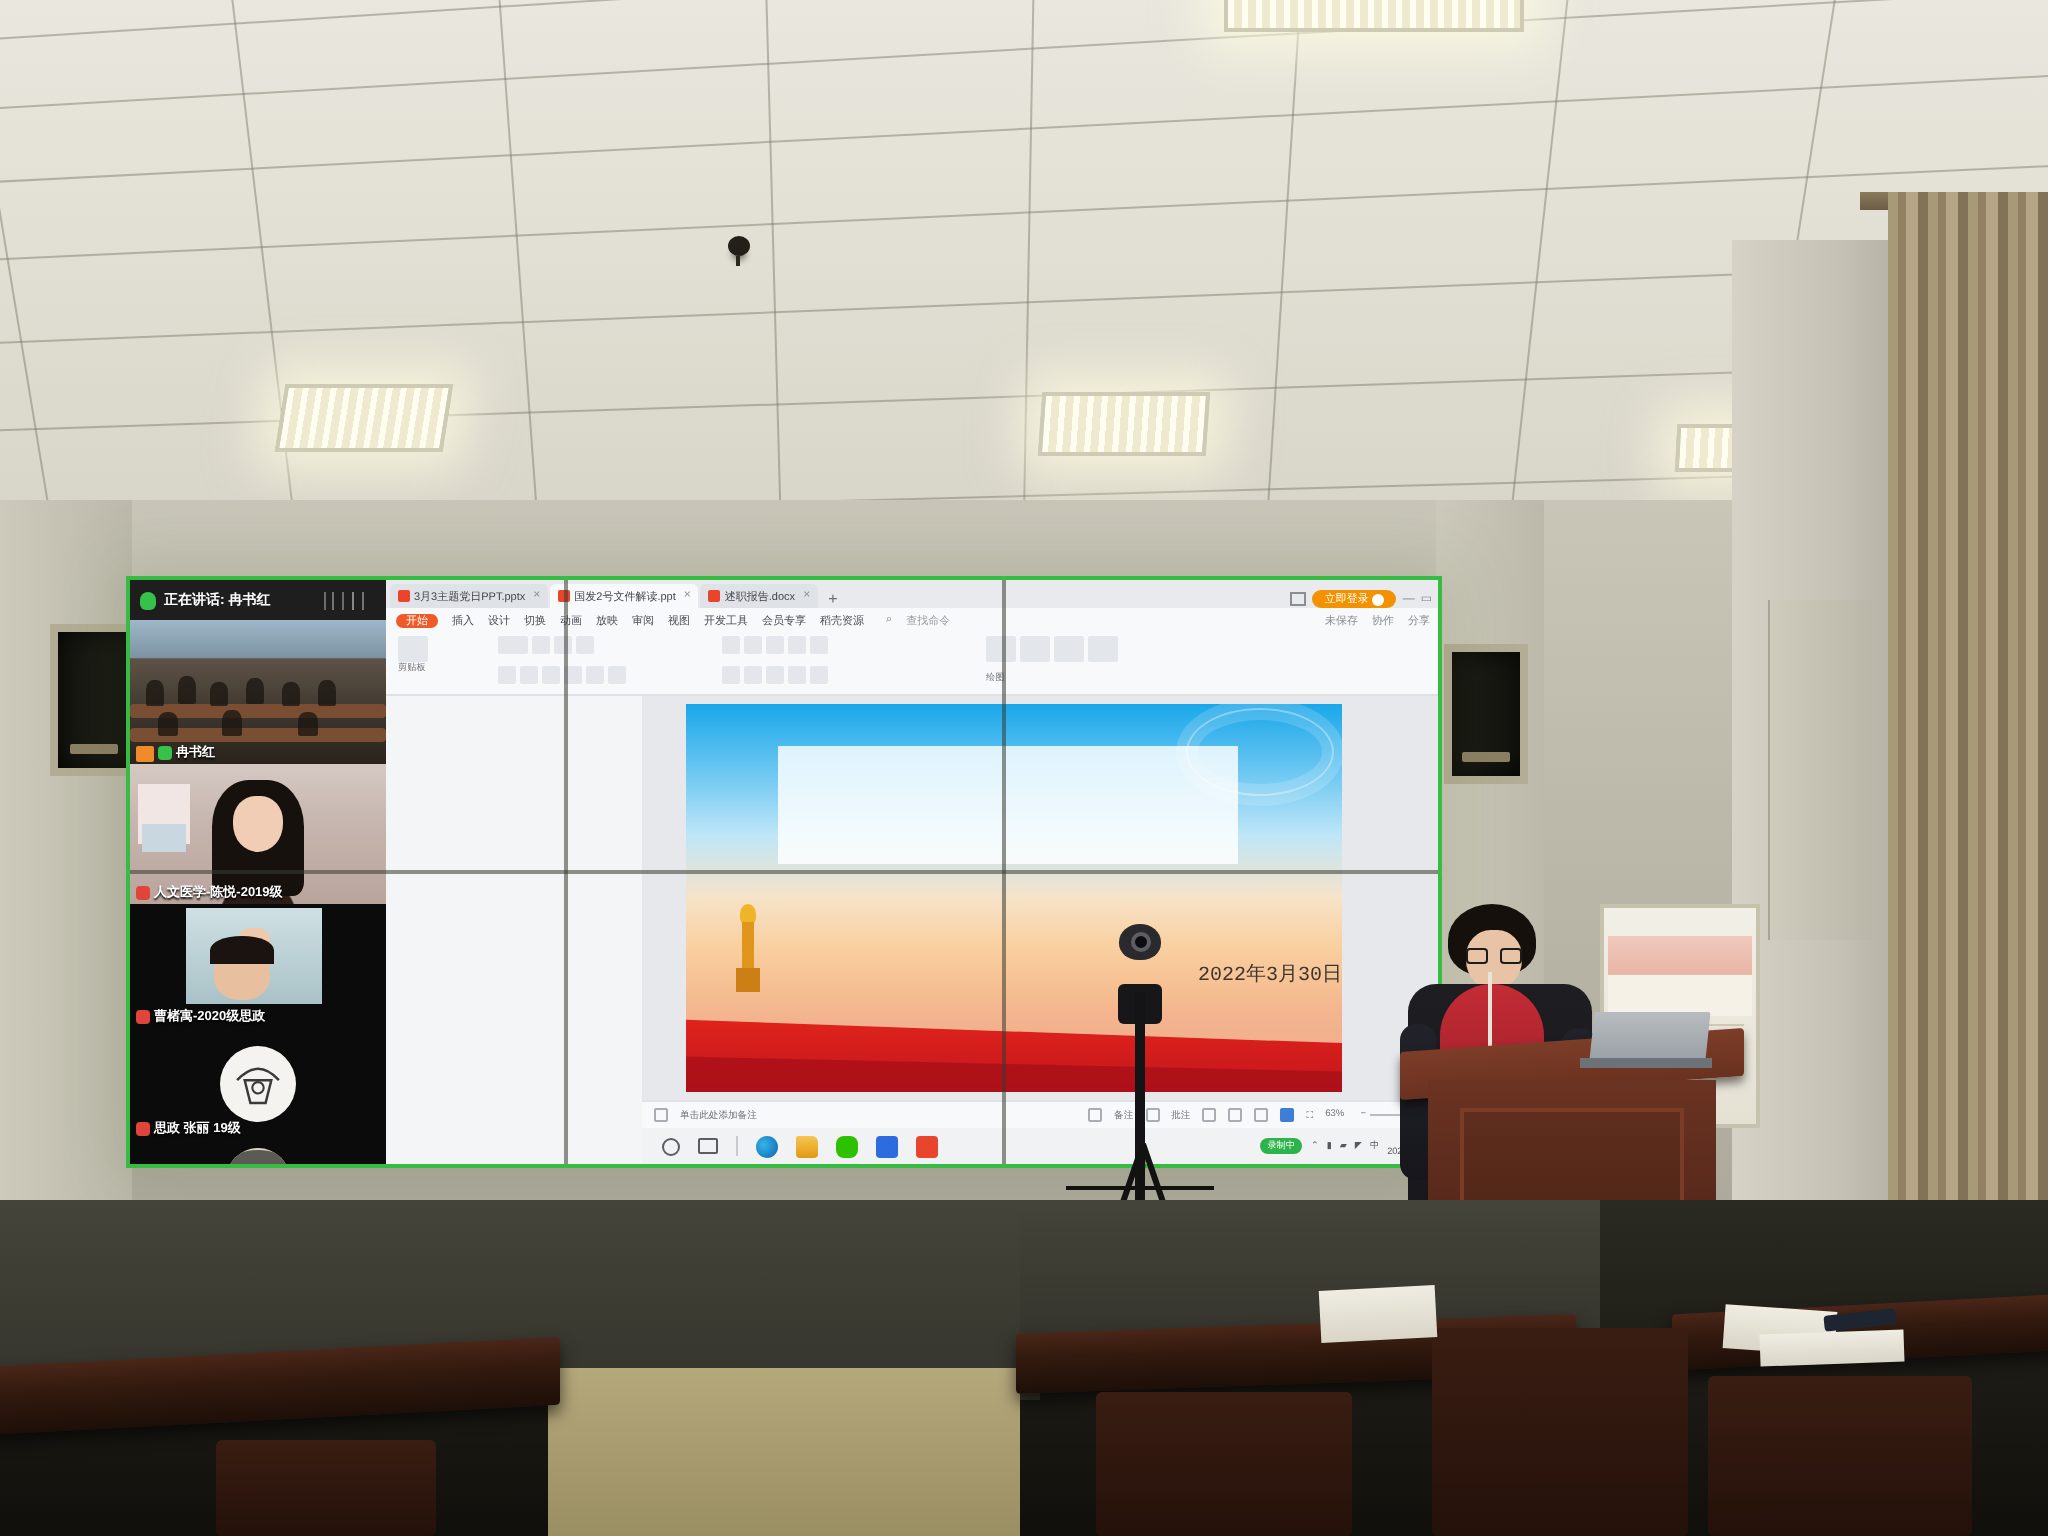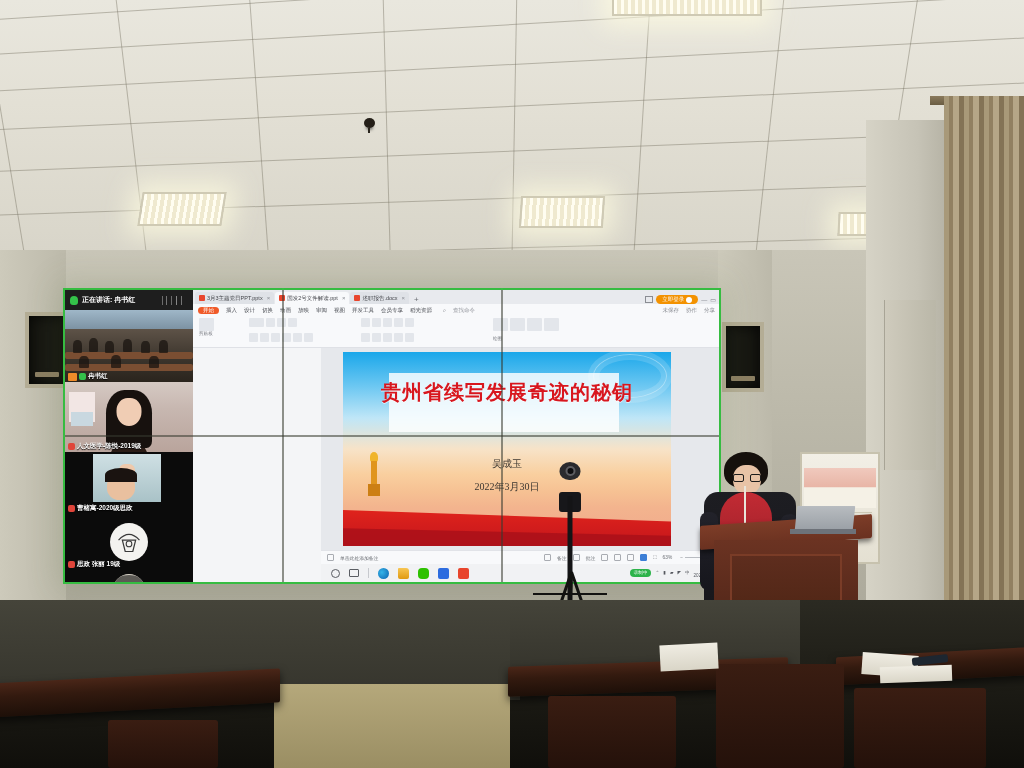--- a/index.html
+++ b/index.html
@@ -123,22 +123,22 @@
   .slide-white { position:absolute; left:14%; top:11%; width:70%; height:30%;
     background:rgba(255,255,255,.82); }
   .sld-title { position:absolute; left:0; right:0; top:14%; text-align:center;
     font-size:20px; font-weight:bold; color:#d8161e;
     font-family:"DejaVu Sans",sans-serif; letter-spacing:1px;
     text-shadow:0 1px 0 rgba(255,255,255,.6); }
   .sld-sub { position:absolute; left:0; right:0; top:30%; text-align:center;
     font-size:12.5px; font-weight:bold; color:#d8161e; font-family:"DejaVu Sans",sans-serif;}
   .sld-author { position:absolute; left:0; right:0; top:54%; text-align:center;
     font-size:10px; color:#3b3630; font-family:"DejaVu Serif",serif;}
-  .sld-date { position:absolute; left:0; right:0; top:66%; text-align:center;
-    font-size:10px; color:#3b3630; font-family:Liberation Serif, serif;}
+  .sld-date { position:absolute; left:0; right:0; top:66%; text-align:right;
+    font-size:10px; color:#3b3630; font-family:Liberation Mono, monospace;}
   .ribbon-red { position:absolute; left:0; right:0; bottom:0; height:30%;
     background:linear-gradient(180deg,transparent 0 18%,#e8271c 18%,#c4161c 100%);
     clip-path:polygon(0 38%,100% 58%,100% 100%,0 100%); }
   .ribbon-red2 { position:absolute; left:0; right:0; bottom:0; height:24%;
     background:#a50f18; clip-path:polygon(0 62%,100% 78%,100% 100%,0 100%); opacity:.75;}
   .torch { position:absolute; left:7%; bottom:26%; width:16px; height:44px; }
   .torch i { position:absolute; background:#e8a020; }
 
   .wps-status { position:absolute; left:128px; right:0; bottom:18px; height:14px;
     background:#f8f9fb; border-top:1px solid #e1e3e8; z-index:6;
@@ -440,22 +440,20 @@
               <div class="rb-btn w" style="height:13px;"></div>
             </div>
             <div class="rb-lbl" style="margin-top:2px;">绘图</div>
           </div>
         </div>
 
         <div class="slide-area">
           <div class="slide">
             <div class="slide-swirl"></div>
             <div class="slide-white"></div>
-            <div class="sld-title">贵州省续写发展奇迹的秘钥</div>
-            <div class="sld-author">吴成玉</div>
             <div class="sld-date">2022年3月30日</div>
             <div class="torch">
               <i style="left:4px;top:0;width:8px;height:10px;border-radius:50% 50% 30% 30%;background:#f0b429;"></i>
               <i style="left:5px;top:9px;width:6px;height:24px;background:#e0951d;"></i>
               <i style="left:2px;top:32px;width:12px;height:12px;background:#cc7f14;"></i>
             </div>
             <div class="ribbon-red"></div>
             <div class="ribbon-red2"></div>
           </div>
         </div>

